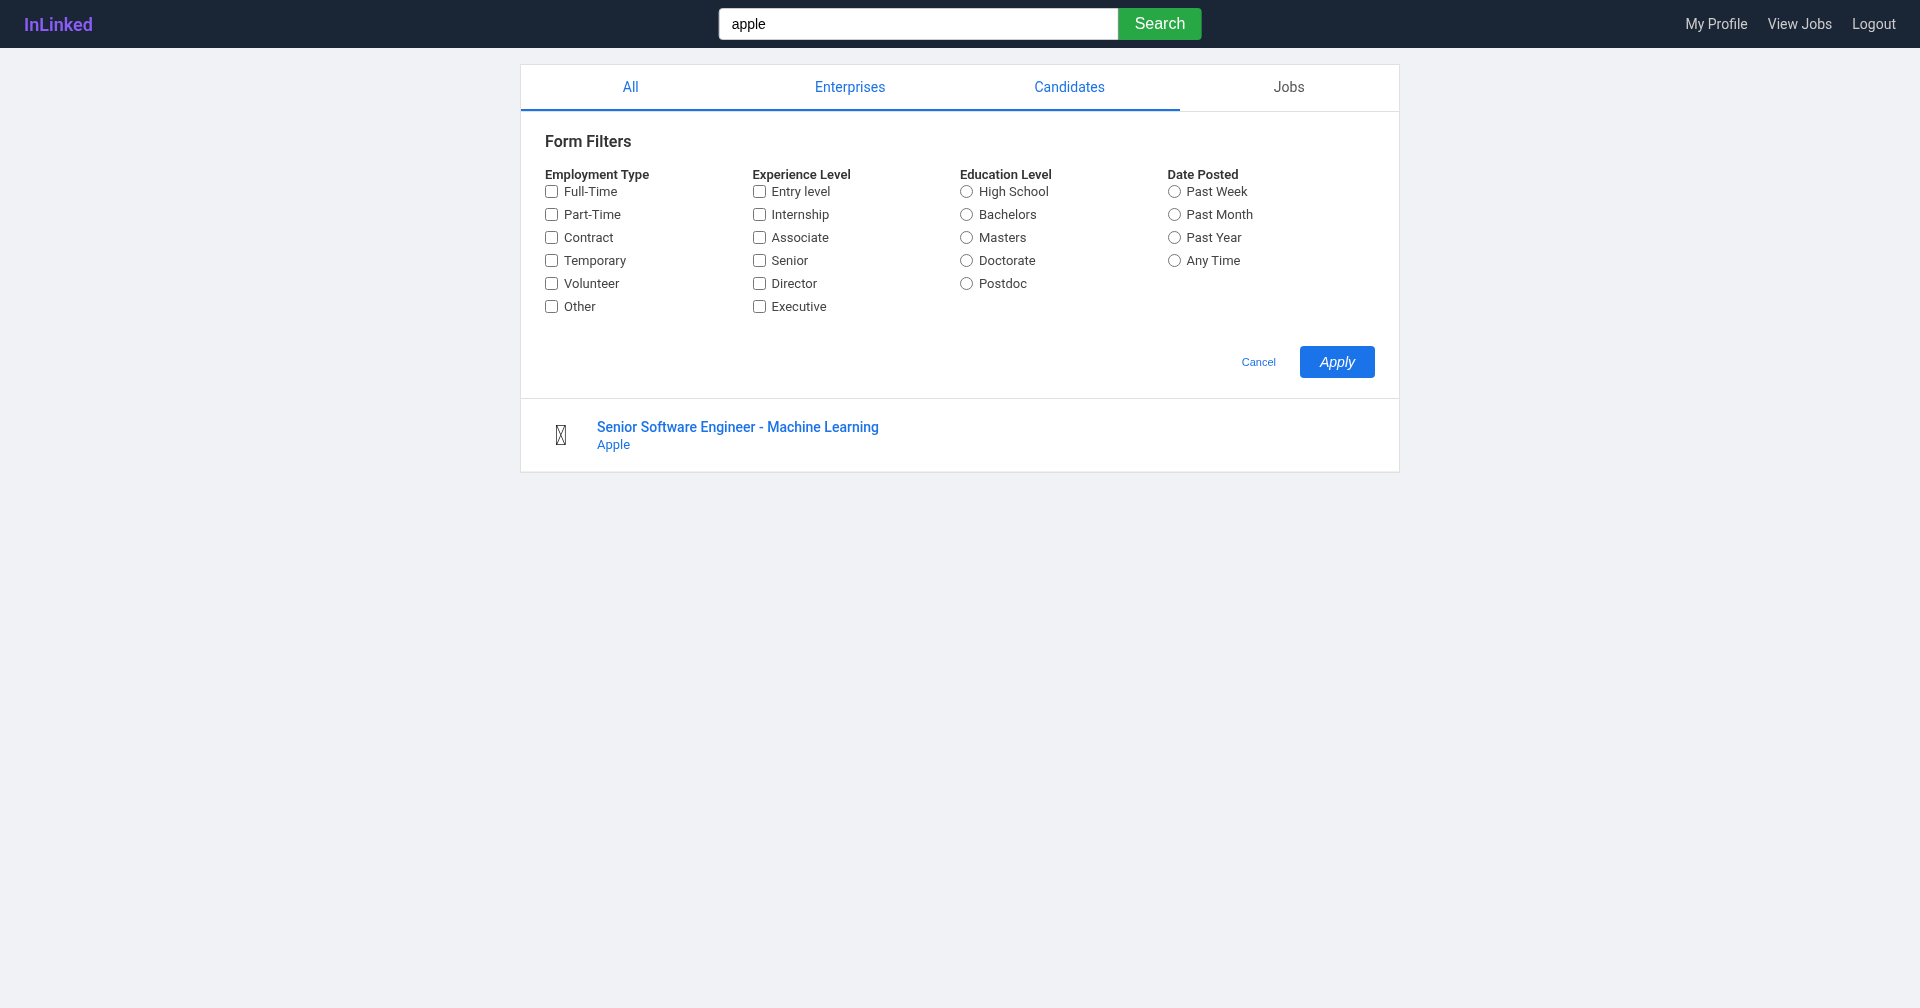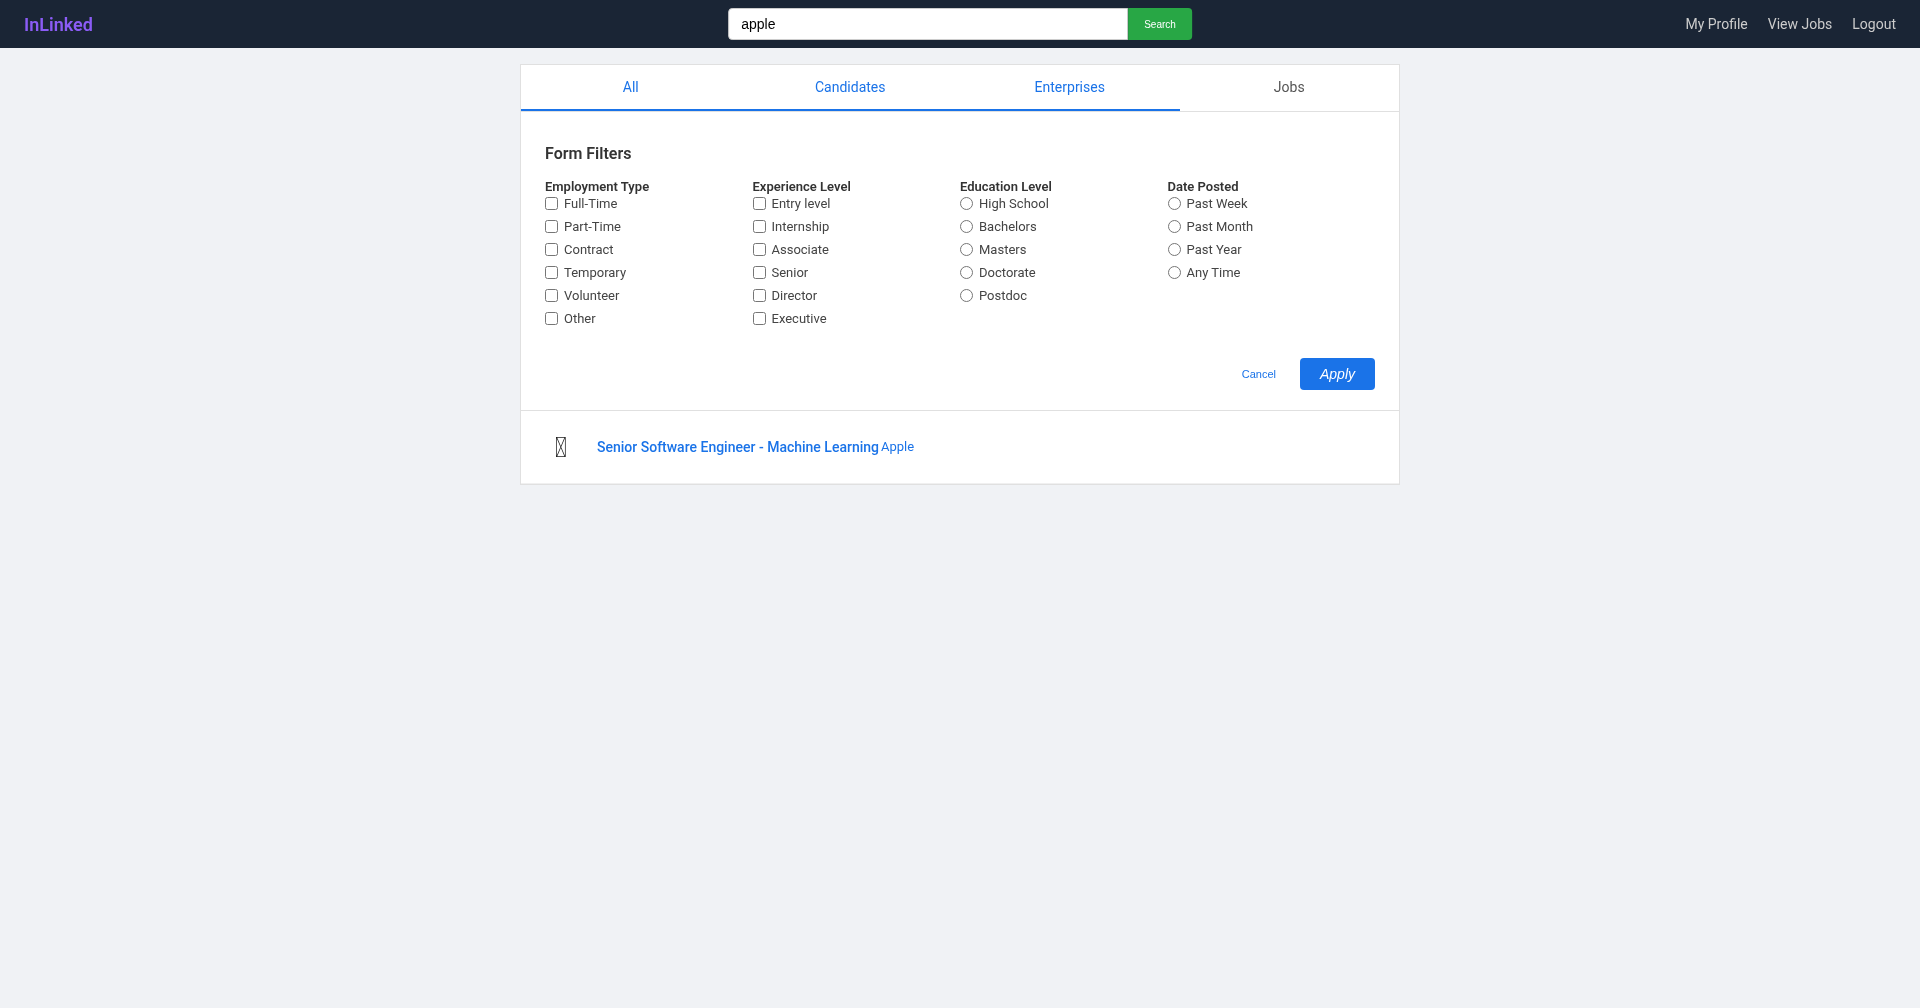--- a/index.html
+++ b/index.html
@@ -36,21 +36,21 @@
       font-size: 14px;
       outline: none;
     }
     .navbar-search button {
       height: 32px;
       padding: 0 16px;
       background: #28a745;
       color: #fff;
       border: none;
       border-radius: 0 4px 4px 0;
-      font-size: 10px;
+      font-size: 16px;
       cursor: pointer;
       font-weight: 500;
     }
     .navbar-links {
       display: flex;
       gap: 20px;
       margin-left: auto;
     }
     .navbar-links a {
       color: #ccc;
@@ -88,21 +88,21 @@
       border-bottom: 2px solid #1a73e8;
     }
     .tab.inactive {
       color: #555;
     }
 
     
     .filter-panel {
       background: #fff;
       border: 1px solid #e0e0e0;
-      padding: 32px 24px 20px 24px;
+      padding: 20px 24px 20px 24px;
       margin-bottom: 0;
     }
     .filter-title {
       font-size: 16px;
       font-weight: 600;
       color: #333;
       margin-bottom: 16px;
     }
     .filter-columns {
       display: flex;
@@ -180,21 +180,21 @@
       height: 40px;
       display: flex;
       align-items: center;
       justify-content: center;
       font-size: 28px;
       color: #1a1a1a;
       flex-shrink: 0;
     }
     .result-info {
       display: flex;
-      flex-direction: row;
+      flex-direction: column;
       gap: 2px;
     }
     .result-title {
       color: #1a73e8;
       font-size: 14px;
       font-weight: 500;
       text-decoration: none;
       cursor: pointer;
     }
     .result-company {
@@ -216,22 +216,22 @@
     <a>My Profile</a>
     <a>View Jobs</a>
     <a>Logout</a>
   </div>
 </nav>
 
 <div class="main">
 
   <div class="tabs">
     <div class="tab active">All</div>
+    <div class="tab active">Enterprises</div>
     <div class="tab active">Candidates</div>
-    <div class="tab active">Enterprises</div>
     <div class="tab inactive">Jobs</div>
   </div>
 
   <div class="filter-panel">
     <div class="filter-title">Form Filters</div>
     <div class="filter-columns">
 
       <div class="filter-col">
         <div class="filter-col-header">Employment Type</div>
         <label class="filter-item">

